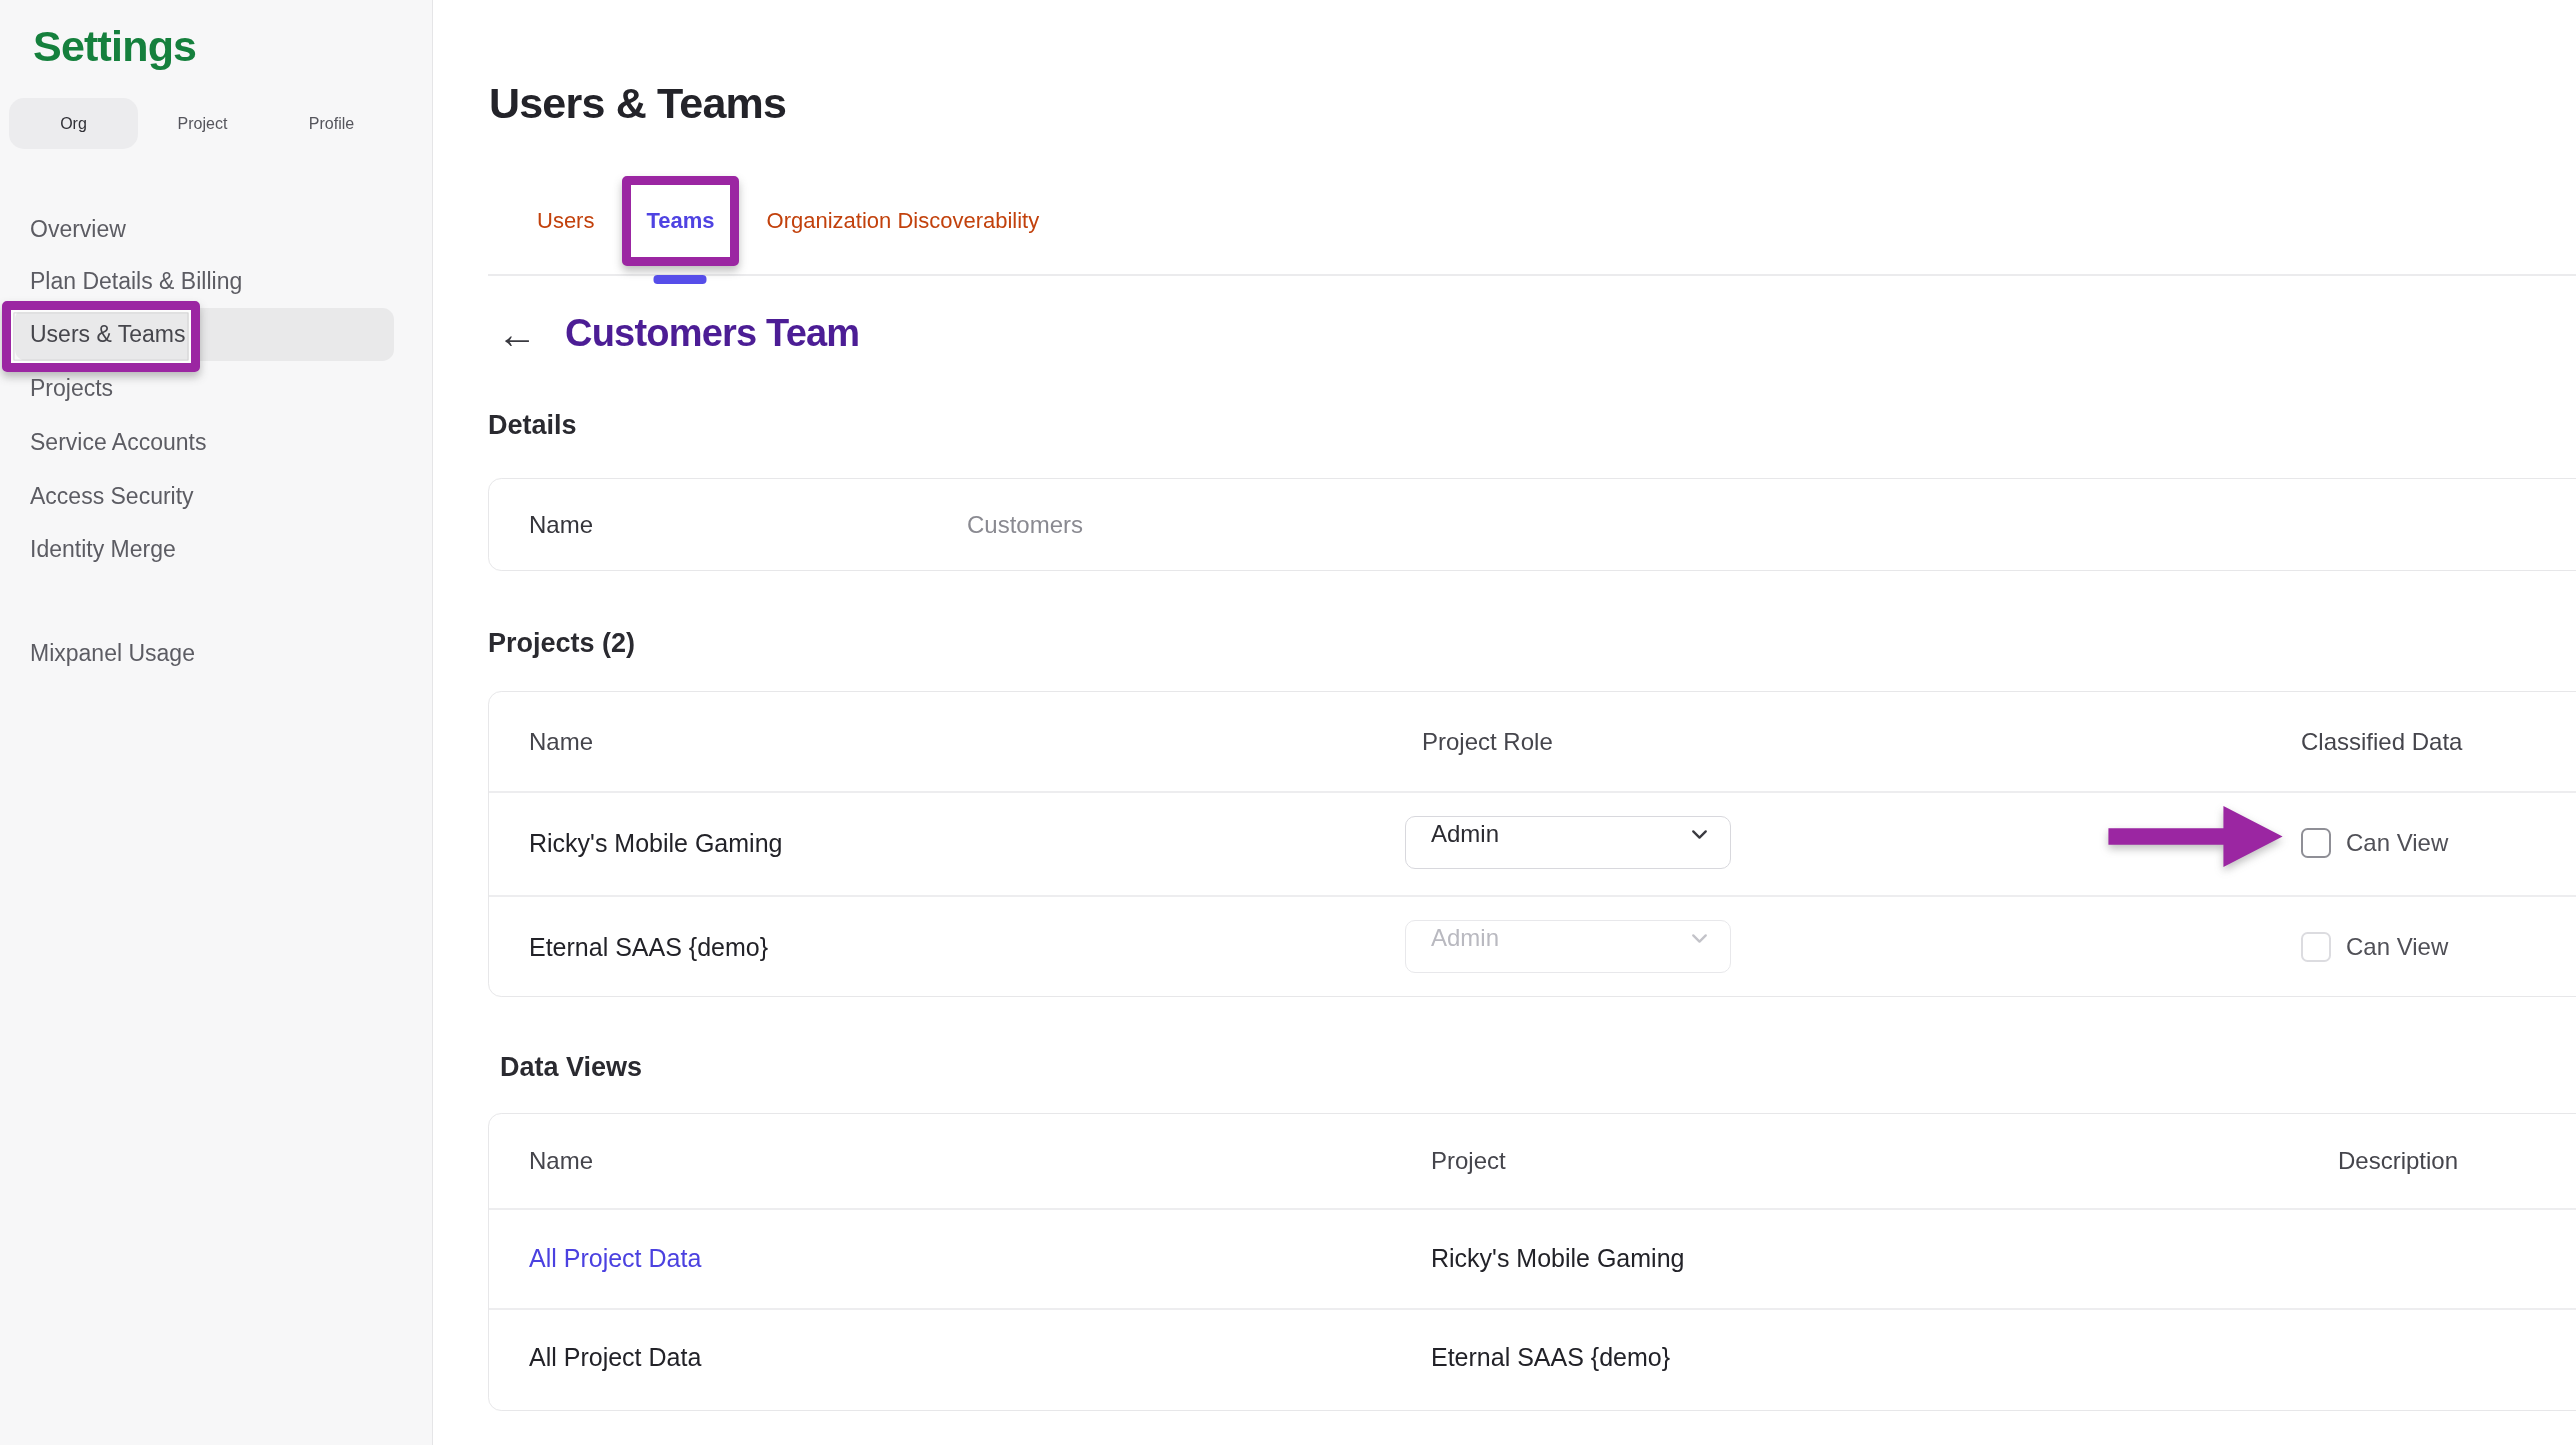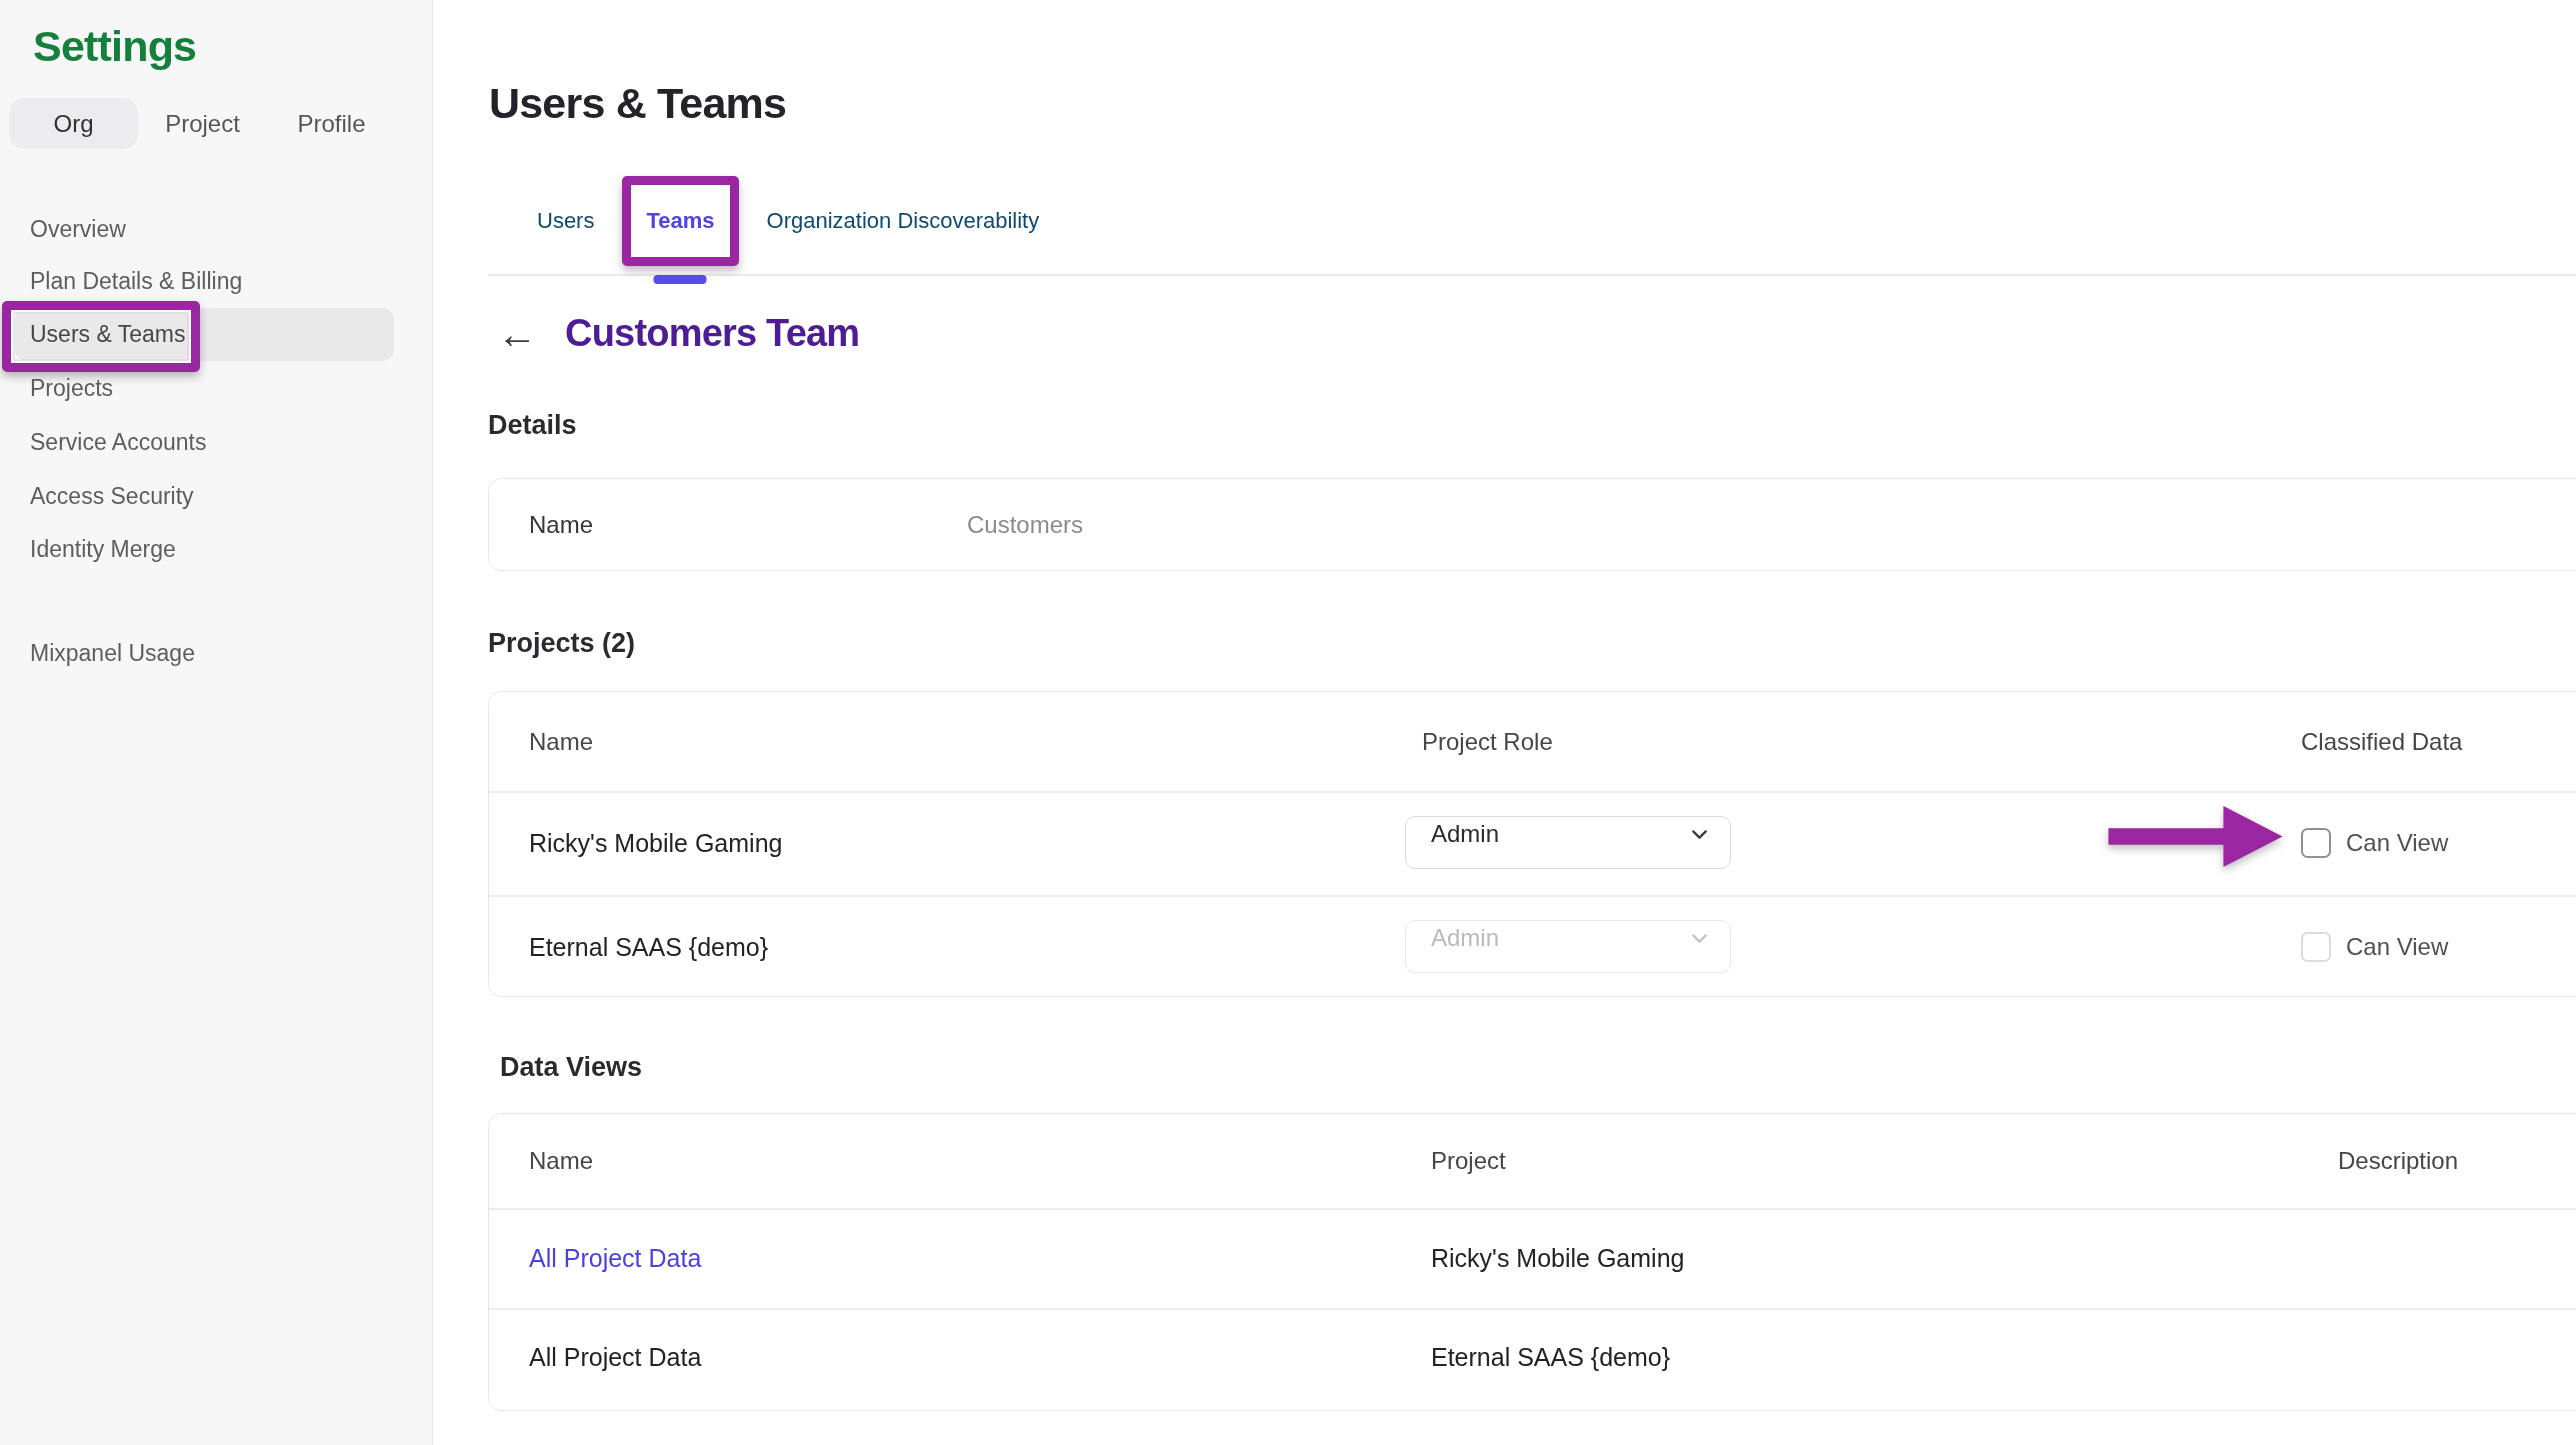--- a/index.html
+++ b/index.html
@@ -20,21 +20,21 @@
   .settings-title {
     position: absolute; left: 33px; top: 21.5px;
     font-size: 43px; font-weight: bold; color: #15803d; letter-spacing: -0.8px;
   }
   .scope-tabs {
     position: absolute; left: 9px; top: 98px; height: 51px; width: 395px;
     display: flex; align-items: stretch;
   }
   .scope-tab {
     width: 129px; display: flex; align-items: center; justify-content: center;
-    font-size: 24px; color: #55555c; border-radius: 15px; cursor: pointer;
+    font-size: 16px; color: #55555c; border-radius: 15px; cursor: pointer;
   }
   .scope-tab.active { background: #ececee; color: #303036; }
   .nav-item {
     position: absolute; left: 15px; width: 379px; height: 53px;
     display: flex; align-items: center; padding-left: 15px;
     font-size: 23px; color: #5c5c63; border-radius: 11.6px; cursor: pointer;
   }
   .nav-item.selected { background: #e9e9ea; color: #46464c; }
 
   
@@ -53,21 +53,21 @@
 
   
   .page-title {
     position: absolute; left: 489px; top: 79px;
     font-size: 43px; font-weight: bold; color: #232329; letter-spacing: -0.8px;
   }
   .tab-row {
     position: absolute; left: 537px; top: 188px; height: 66px;
     display: flex; align-items: center; gap: 28px; z-index: 40;
   }
-  .tab { font-size: 22px; color: #0c4a6e; cursor: pointer; white-space: nowrap; }
+  .tab { font-size: 22px; color: #c2410c; cursor: pointer; white-space: nowrap; }
   .teams-anno {
     position: relative;
     border: 9px solid #9b26a2; border-radius: 5px; background: #ffffff;
     box-shadow: 0 5px 8.3px rgba(70,70,70,0.35),
                 inset 0 0 0 2.5px rgba(255,255,255,0.95);
     padding: 23px 15px;
   }
   .tab.active { color: #4f43e2; font-weight: bold; }
   .tab-underline {
     position: absolute; left: 50%; transform: translateX(-50%); bottom: -26.5px;

